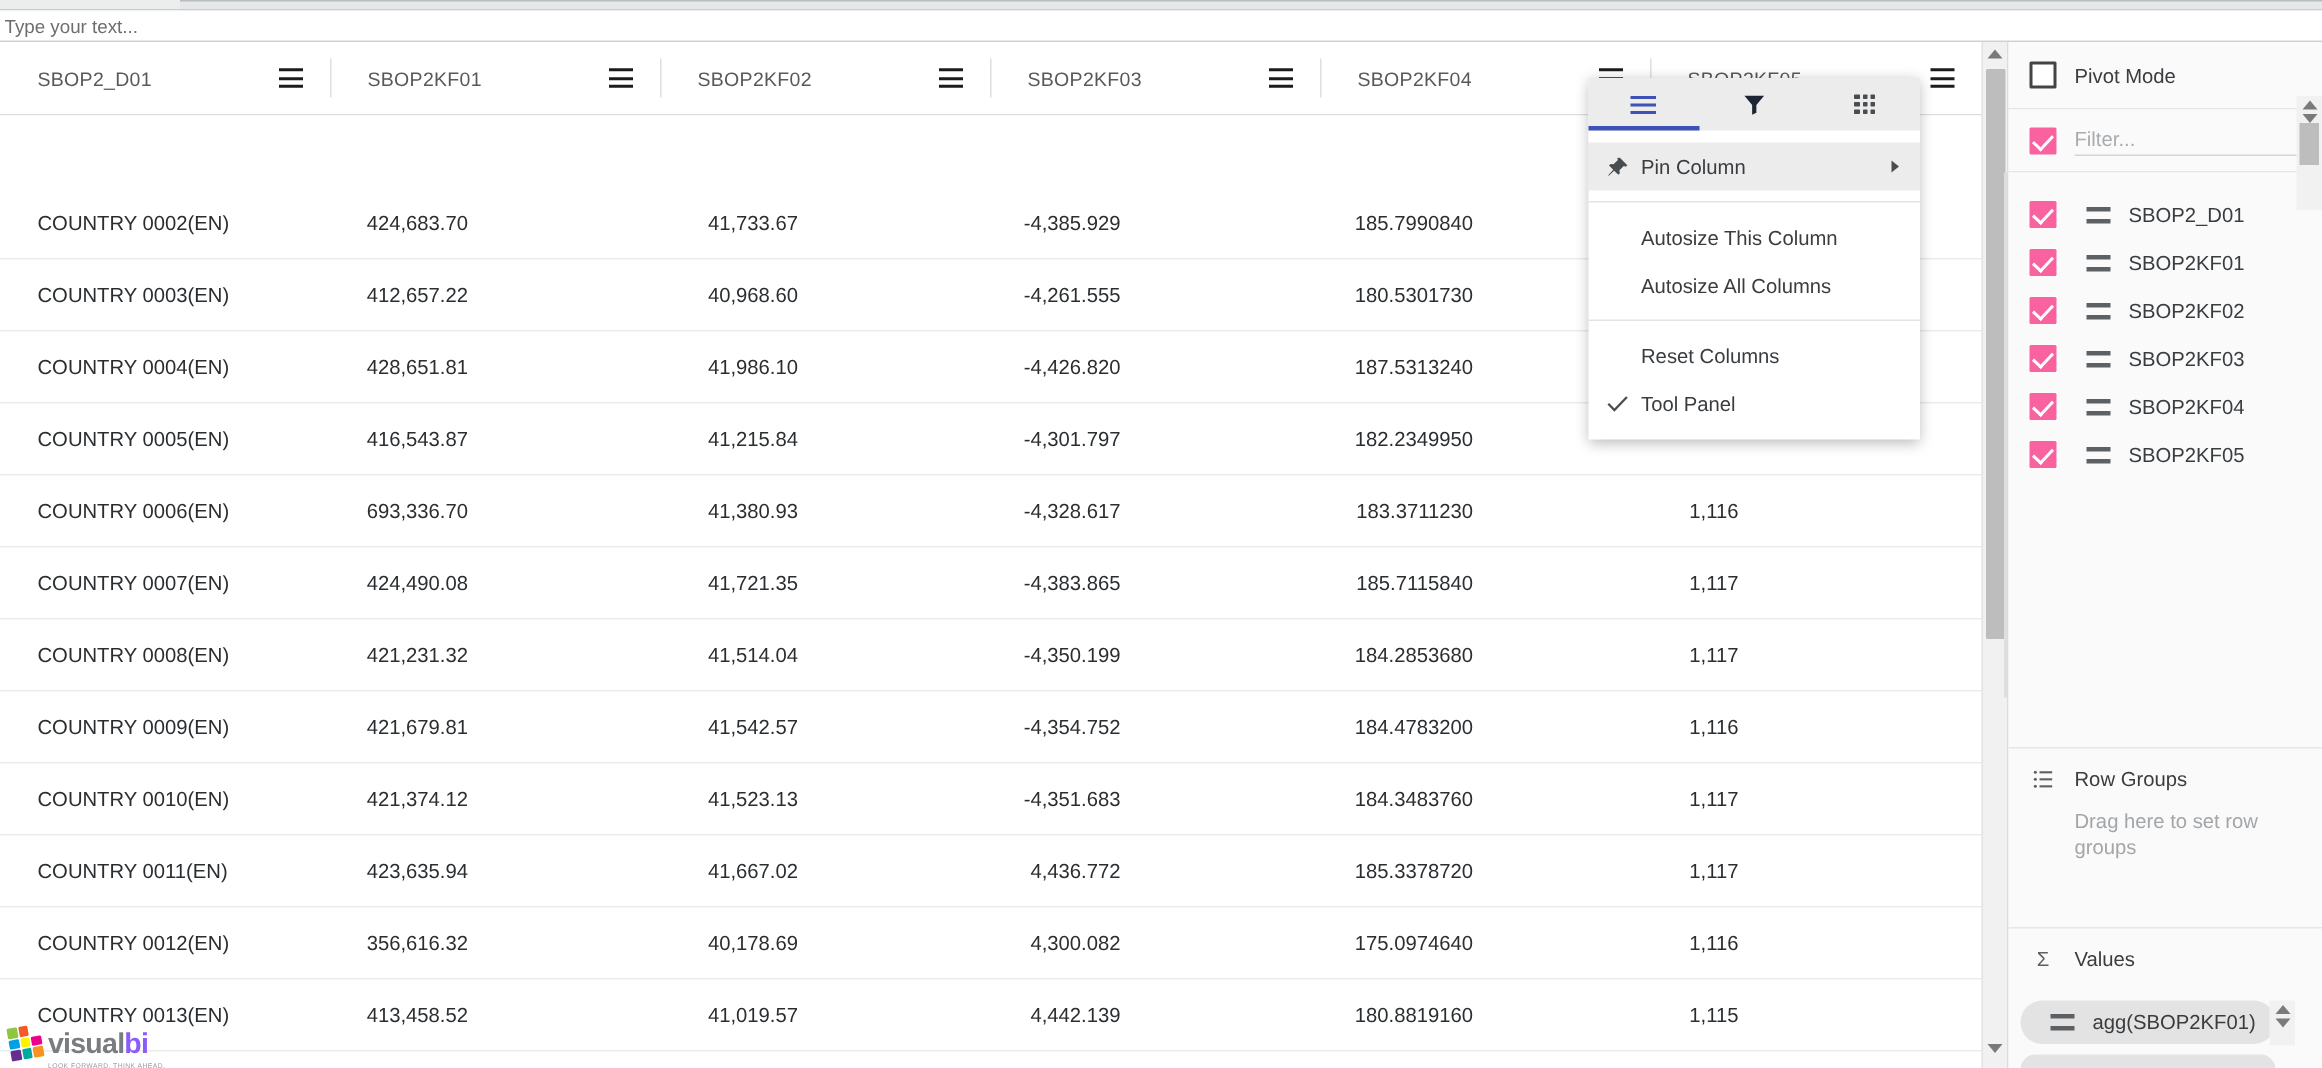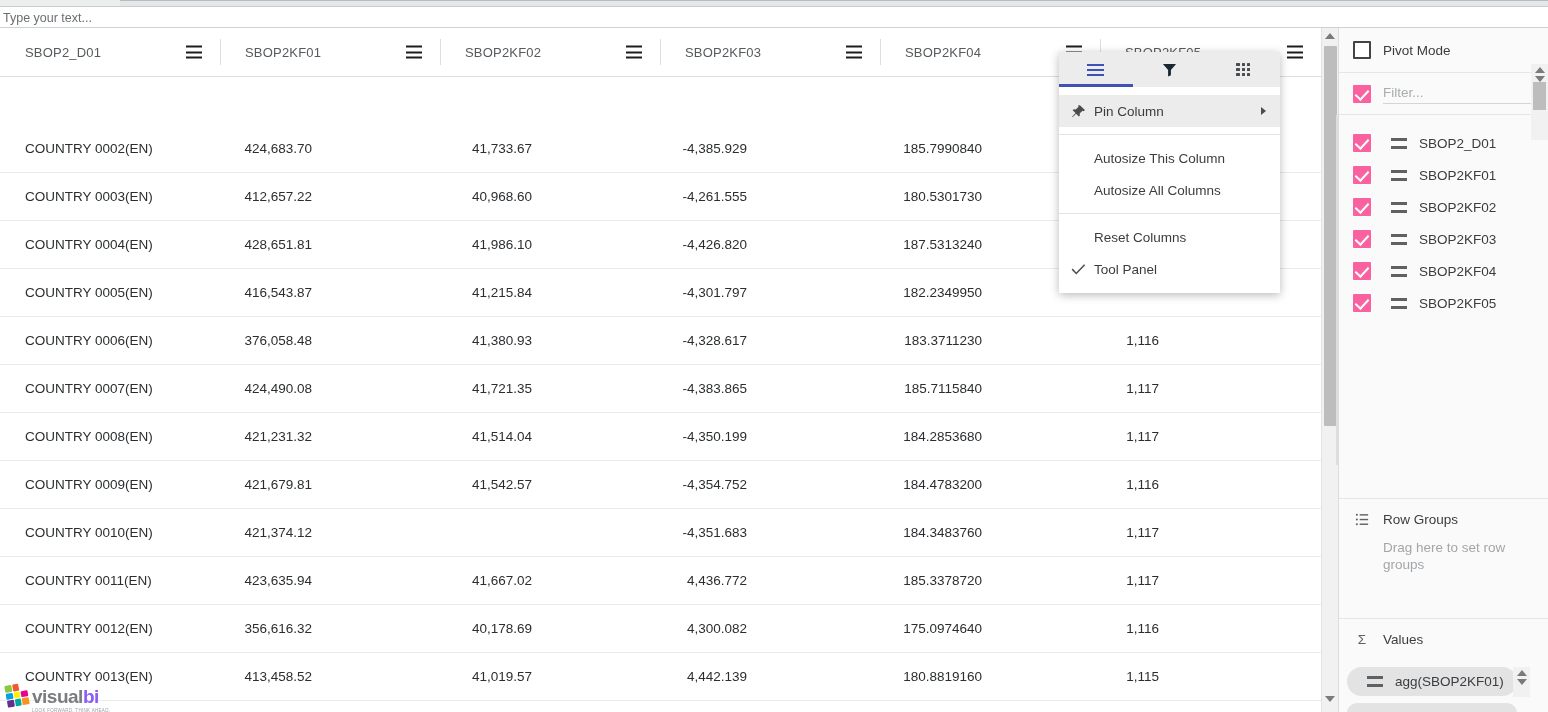--- a/index.html
+++ b/index.html
@@ -513,21 +513,21 @@
         <div class="row" style="top: 192px;">
           <div class="cell" style="left: 0px; width: 220px; padding-left: 25px;">COUNTRY 0005(EN)</div>
           <div class="cell num" style="left: 220px; width: 220px; padding-right: 128px;">416,543.87</div>
           <div class="cell num" style="left: 440px; width: 220px; padding-right: 128px;">41,215.84</div>
           <div class="cell num" style="left: 660px; width: 220px; padding-right: 133px;">-4,301.797</div>
           <div class="cell num" style="left: 880px; width: 220px; padding-right: 118px;">182.2349950</div>
           <div class="cell num" style="left: 1100px; width: 221px; padding-right: 162px;"></div>
         </div>
         <div class="row" style="top: 240px;">
           <div class="cell" style="left: 0px; width: 220px; padding-left: 25px;">COUNTRY 0006(EN)</div>
-          <div class="cell num" style="left: 220px; width: 220px; padding-right: 128px;">376,058.48</div>
+          <div class="cell num" style="left: 220px; width: 220px; padding-right: 128px;">693,336.70</div>
           <div class="cell num" style="left: 440px; width: 220px; padding-right: 128px;">41,380.93</div>
           <div class="cell num" style="left: 660px; width: 220px; padding-right: 133px;">-4,328.617</div>
           <div class="cell num" style="left: 880px; width: 220px; padding-right: 118px;">183.3711230</div>
           <div class="cell num" style="left: 1100px; width: 221px; padding-right: 162px;">1,116</div>
         </div>
         <div class="row" style="top: 288px;">
           <div class="cell" style="left: 0px; width: 220px; padding-left: 25px;">COUNTRY 0007(EN)</div>
           <div class="cell num" style="left: 220px; width: 220px; padding-right: 128px;">424,490.08</div>
           <div class="cell num" style="left: 440px; width: 220px; padding-right: 128px;">41,721.35</div>
           <div class="cell num" style="left: 660px; width: 220px; padding-right: 133px;">-4,383.865</div>
@@ -546,20 +546,21 @@
           <div class="cell" style="left: 0px; width: 220px; padding-left: 25px;">COUNTRY 0009(EN)</div>
           <div class="cell num" style="left: 220px; width: 220px; padding-right: 128px;">421,679.81</div>
           <div class="cell num" style="left: 440px; width: 220px; padding-right: 128px;">41,542.57</div>
           <div class="cell num" style="left: 660px; width: 220px; padding-right: 133px;">-4,354.752</div>
           <div class="cell num" style="left: 880px; width: 220px; padding-right: 118px;">184.4783200</div>
           <div class="cell num" style="left: 1100px; width: 221px; padding-right: 162px;">1,116</div>
         </div>
         <div class="row" style="top: 432px;">
           <div class="cell" style="left: 0px; width: 220px; padding-left: 25px;">COUNTRY 0010(EN)</div>
           <div class="cell num" style="left: 220px; width: 220px; padding-right: 128px;">421,374.12</div>
+          <div class="cell num" style="left: 440px; width: 220px; padding-right: 128px;">41,523.13</div>
           <div class="cell num" style="left: 660px; width: 220px; padding-right: 133px;">-4,351.683</div>
           <div class="cell num" style="left: 880px; width: 220px; padding-right: 118px;">184.3483760</div>
           <div class="cell num" style="left: 1100px; width: 221px; padding-right: 162px;">1,117</div>
         </div>
         <div class="row" style="top: 480px;">
           <div class="cell" style="left: 0px; width: 220px; padding-left: 25px;">COUNTRY 0011(EN)</div>
           <div class="cell num" style="left: 220px; width: 220px; padding-right: 128px;">423,635.94</div>
           <div class="cell num" style="left: 440px; width: 220px; padding-right: 128px;">41,667.02</div>
           <div class="cell num" style="left: 660px; width: 220px; padding-right: 133px;">4,436.772</div>
           <div class="cell num" style="left: 880px; width: 220px; padding-right: 118px;">185.3378720</div>

